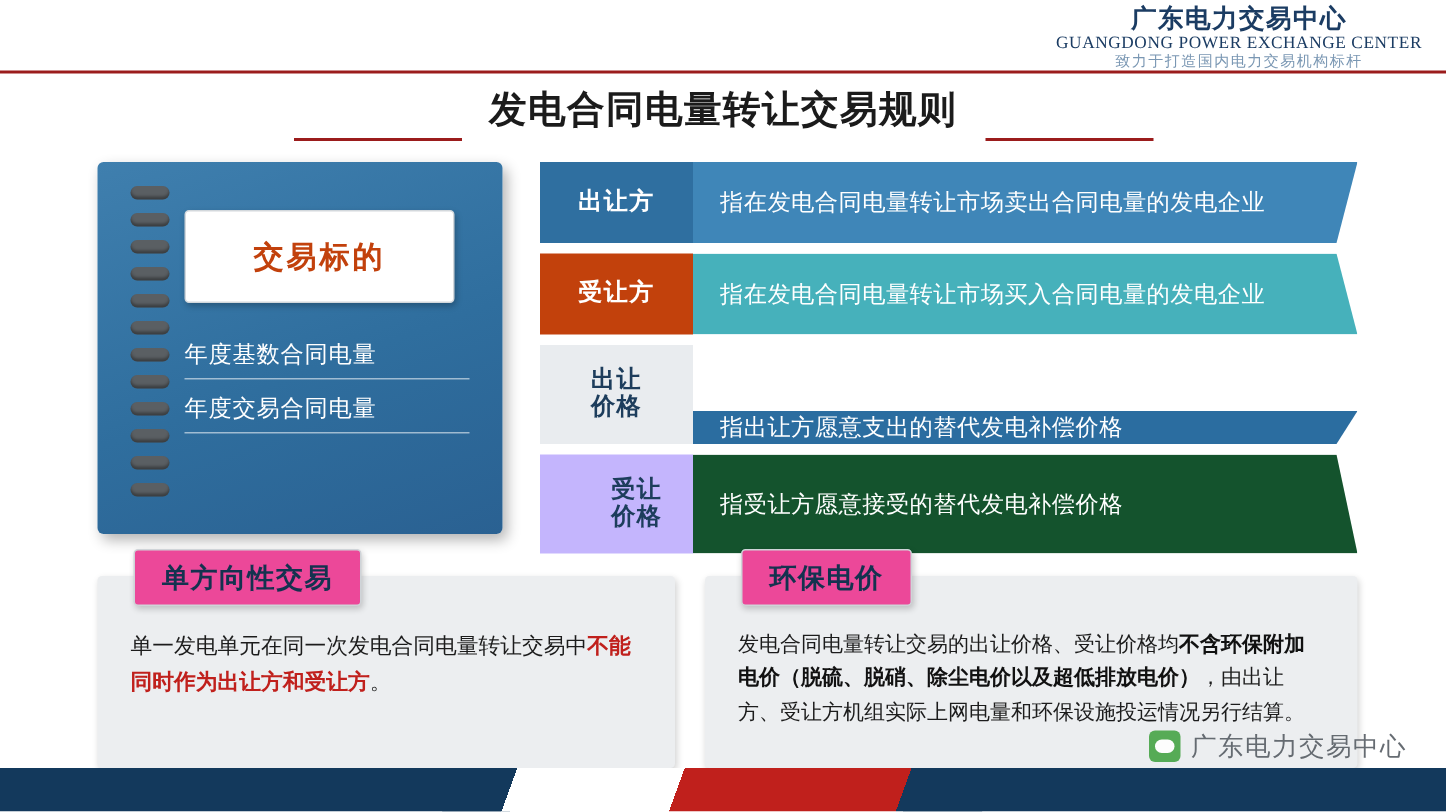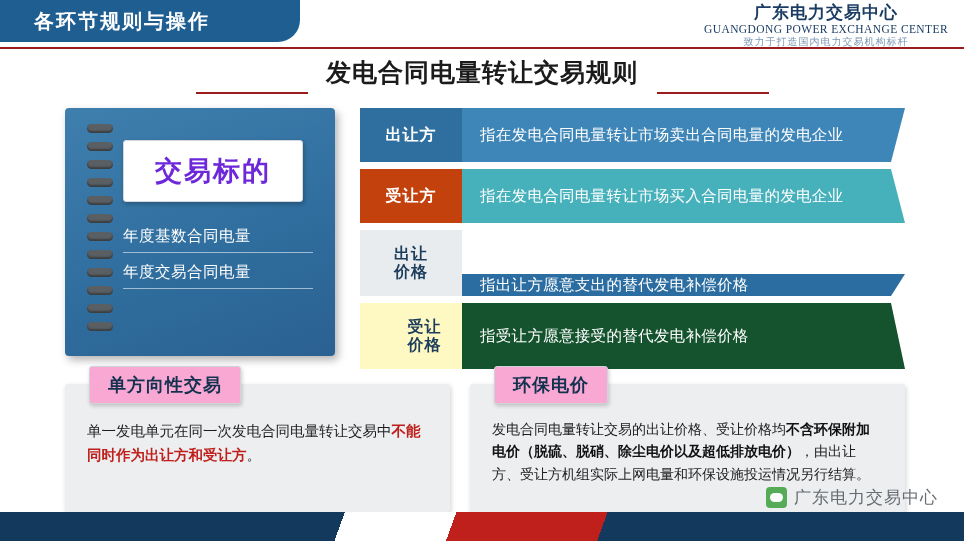--- a/index.html
+++ b/index.html
@@ -84,21 +84,21 @@
     box-shadow: inset 0 -2px 2px rgba(0,0,0,0.35);
   }
   .note-card {
     position: absolute; left: 58px; top: 32px; width: 180px; height: 62px;
     background: #ffffff; border: 1px solid #d3d8dc;
     border-radius: 3px;
     display: flex; align-items: center; justify-content: center;
     box-shadow: 1px 2px 4px rgba(0,0,0,0.25);
   }
   .note-card span {
-    font-size: 27px; font-weight: bold; color: #6d28d9; letter-spacing: 2px;
+    font-size: 20px; font-weight: bold; color: #c2410c; letter-spacing: 2px;
   }
   .note-line {
     position: absolute; left: 58px; width: 190px;
     border-bottom: 1px solid rgba(255,255,255,0.55);
     font-size: 15.5px; color: #ffffff; padding-bottom: 5px;
     letter-spacing: 0.5px;
   }
   .note-line.l1 { top: 118px; }
   .note-line.l2 { top: 154px; }
 
@@ -115,35 +115,35 @@
     color: #ffffff; font-size: 15.5px; padding-left: 18px;
     letter-spacing: 0.3px;
   }
   .row.tall { height: 66px; }
   .r1 .label { background: #2f6fa0; }
   .r1 .desc  { background: #3f86b8; clip-path: polygon(0 0, 100% 0, calc(100% - 14px) 100%, 0 100%); }
   .r2 .label { background: #c2410c; }
   .r2 .desc  { background: #46b1bb; clip-path: polygon(0 0, calc(100% - 14px) 0, 100% 100%, 0 100%); }
   .r3 .label { background: #e9ecef; color: #1d3d5c; }
   .r3 .desc  { background: #2b6da0; clip-path: polygon(0 0, 100% 0, calc(100% - 14px) 100%, 0 100%); margin-top: 44px; }
-  .r4 .label { background: #fef9c3; color: #1d3d5c; padding-left: 27px; }
+  .r4 .label { background: #c4b5fd; color: #1d3d5c; padding-left: 27px; }
   .r4 .desc  { background: #14532d; clip-path: polygon(0 0, calc(100% - 14px) 0, 100% 100%, 0 100%); }
 
   
   .panel {
     position: absolute; top: 384px; height: 128px;
     background: #eceef0;
     border-radius: 3px;
     box-shadow: 1px 2px 5px rgba(0,0,0,0.18);
   }
   .panel.left  { left: 65px;  width: 385px; }
   .panel.right { left: 470px; width: 435px; }
   .panel-head {
     position: absolute; top: -18px; left: 24px; height: 38px;
-    background: #f9a8d4; border: 1px solid #cfd4d8;
+    background: #ec4899; border: 1px solid #cfd4d8;
     border-radius: 3px;
     display: flex; align-items: center; padding: 0 18px;
     box-shadow: 1px 2px 4px rgba(0,0,0,0.20);
   }
   .panel-head span {
     font-size: 18px; font-weight: bold; color: #14324f; letter-spacing: 1px;
   }
   .panel-body {
     padding: 36px 22px 0 22px;
     font-size: 14.5px; color: #1c1c1c; line-height: 1.65;
@@ -182,23 +182,20 @@
   .wm-text {
     font-size: 17px; color: #5a6067; letter-spacing: 1px;
     font-family: "Liberation Serif", serif;
   }
 </style>
 </head>
 <body>
 
 <div class="header-band">
   <div class="header-swoosh"></div>
-  <div class="header-tab">
-    <span class="header-tab-text">各环节规则与操作</span>
-  </div>
   <div class="brand">
     <div class="brand-cn">广东电力交易中心</div>
     <div class="brand-en">GUANGDONG POWER EXCHANGE CENTER</div>
     <div class="brand-sub">致力于打造国内电力交易机构标杆</div>
   </div>
 </div>
 <div class="rule-line"></div>
 
 <div class="slide-title">发电合同电量转让交易规则</div>
 <div class="title-underline-left"></div>

